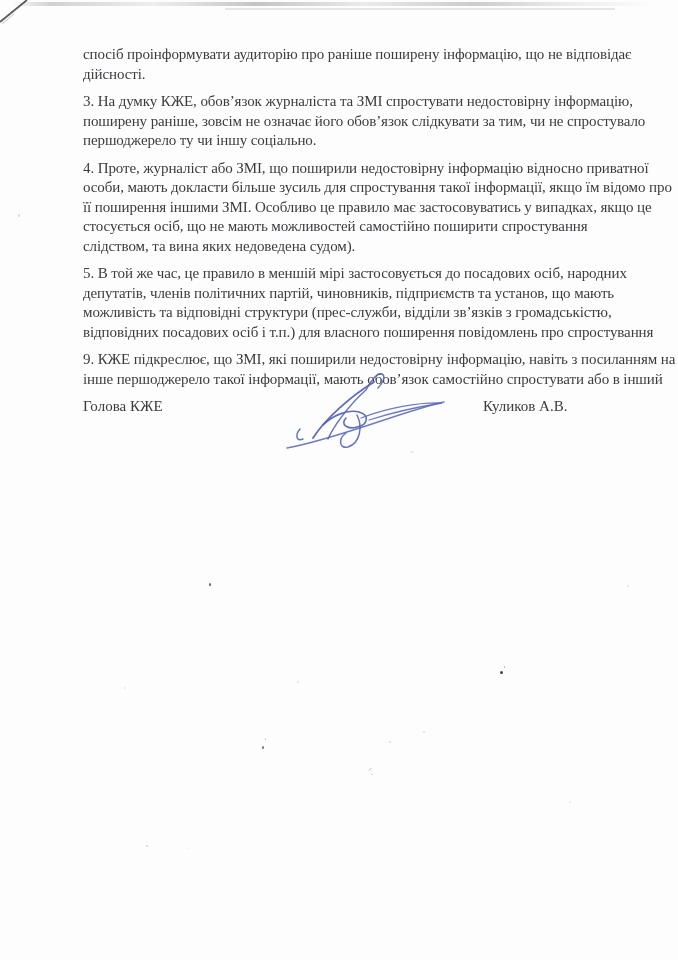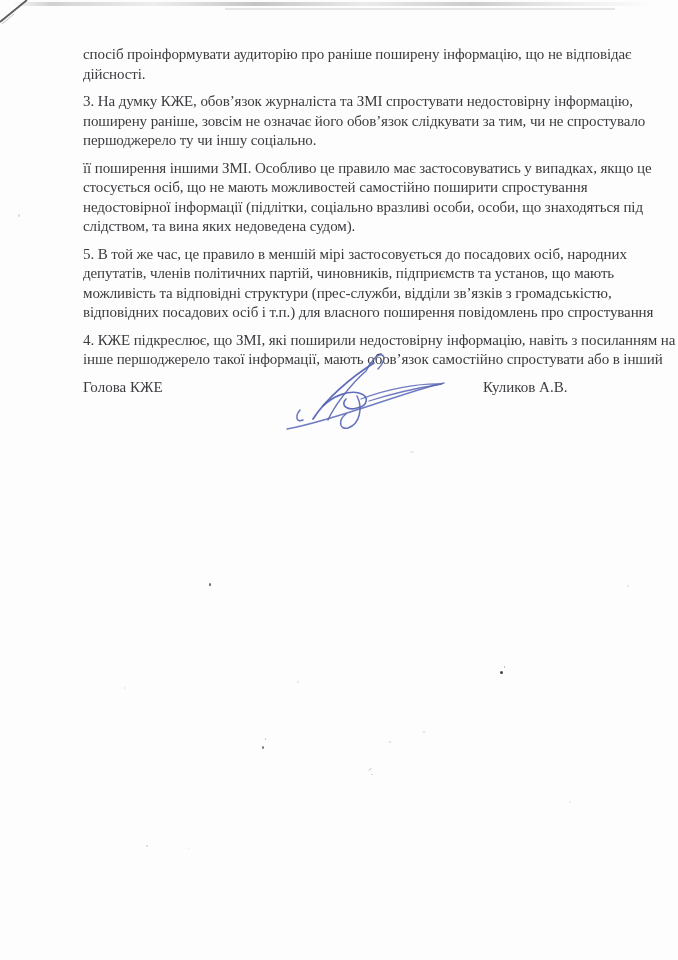--- a/index.html
+++ b/index.html
@@ -70,35 +70,36 @@
       <div class="line">дійсності.</div>
     </div>
 
     <div class="para">
       <div class="line">3. На думку КЖЕ, обов’язок журналіста та ЗМІ спростувати недостовірну інформацію,</div>
       <div class="line">поширену раніше, зовсім не означає його обов’язок слідкувати за тим, чи не спростувало</div>
       <div class="line">першоджерело ту чи іншу соціально.</div>
     </div>
 
     <div class="para">
+      <div class="line">4. Проте, журналіст або ЗМІ, що поширили недостовірну інформацію відносно приватної</div>
+      <div class="line">особи, мають докласти більше зусиль для спростування такої інформації, якщо їм відомо про</div>
       <div class="line">її поширення іншими ЗМІ. Особливо це правило має застосовуватись у випадках, якщо це</div>
       <div class="line">стосується осіб, що не мають можливостей самостійно поширити спростування</div>
-      <div class="line">недостовірної інформації (підлітки, соціально вразливі особи, особи, що знаходяться під</div>
       <div class="line">слідством, та вина яких недоведена судом).</div>
     </div>
 
     <div class="para">
       <div class="line">5. В той же час, це правило в меншій мірі застосовується до посадових осіб, народних</div>
       <div class="line">депутатів, членів політичних партій, чиновників, підприємств та установ, що мають</div>
       <div class="line">можливість та відповідні структури (прес-служби, відділи зв’язків з громадськістю,</div>
       <div class="line">відповідних посадових осіб і т.п.) для власного поширення повідомлень про спростування</div>
     </div>
 
     <div class="para">
-      <div class="line">4. КЖЕ підкреслює, що ЗМІ, які поширили недостовірну інформацію, навіть з посиланням на</div>
+      <div class="line">9. КЖЕ підкреслює, що ЗМІ, які поширили недостовірну інформацію, навіть з посиланням на</div>
       <div class="line">інше першоджерело такої інформації, мають обов’язок самостійно спростувати або в інший</div>
     </div>
 
     <div class="sig-row">
       <span class="sig-role">Голова КЖЕ</span>
 
       <svg class="sig-ink" viewBox="0 0 180 98" fill="none" stroke="currentColor" stroke-linecap="round">
 
         <path d="M29,66 C24,72 25,79 32,76" stroke-width="1.5" opacity="0.9"></path>
 

